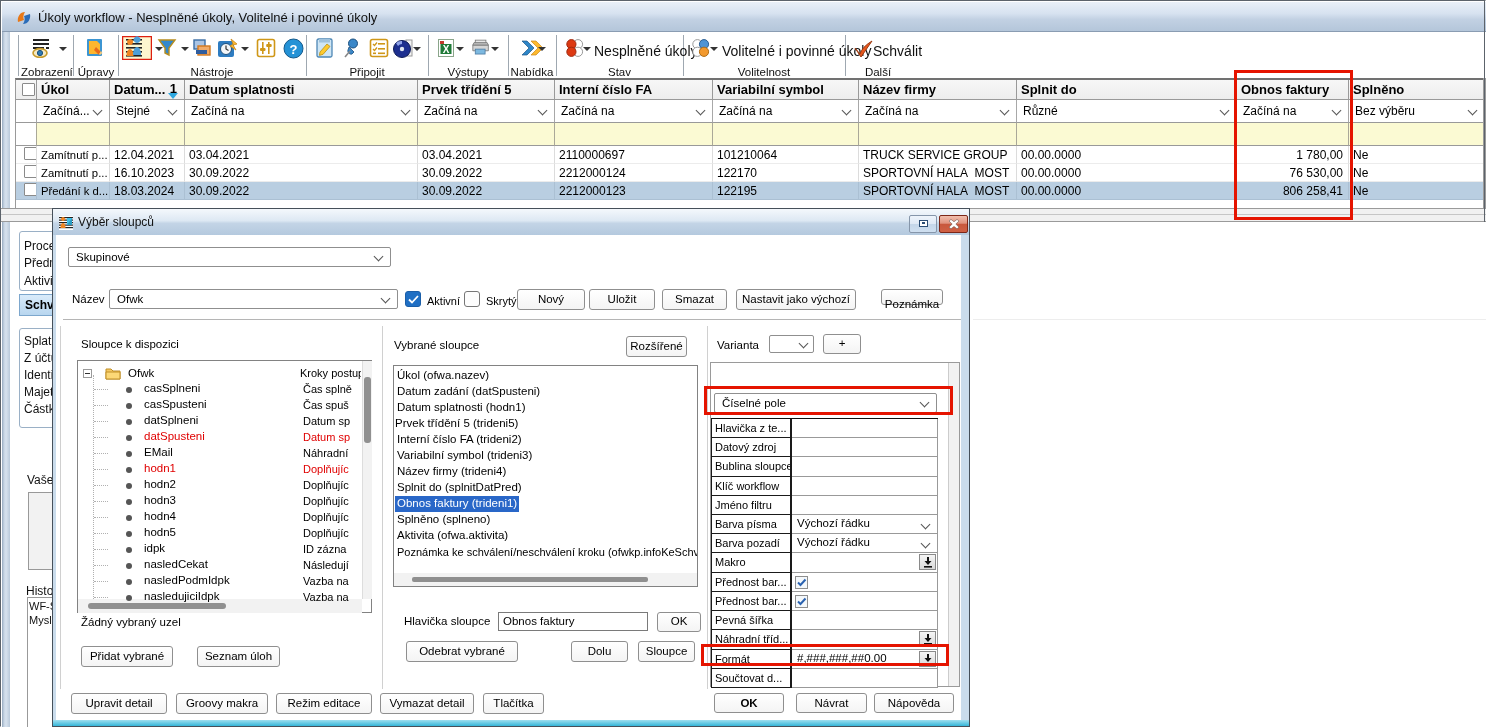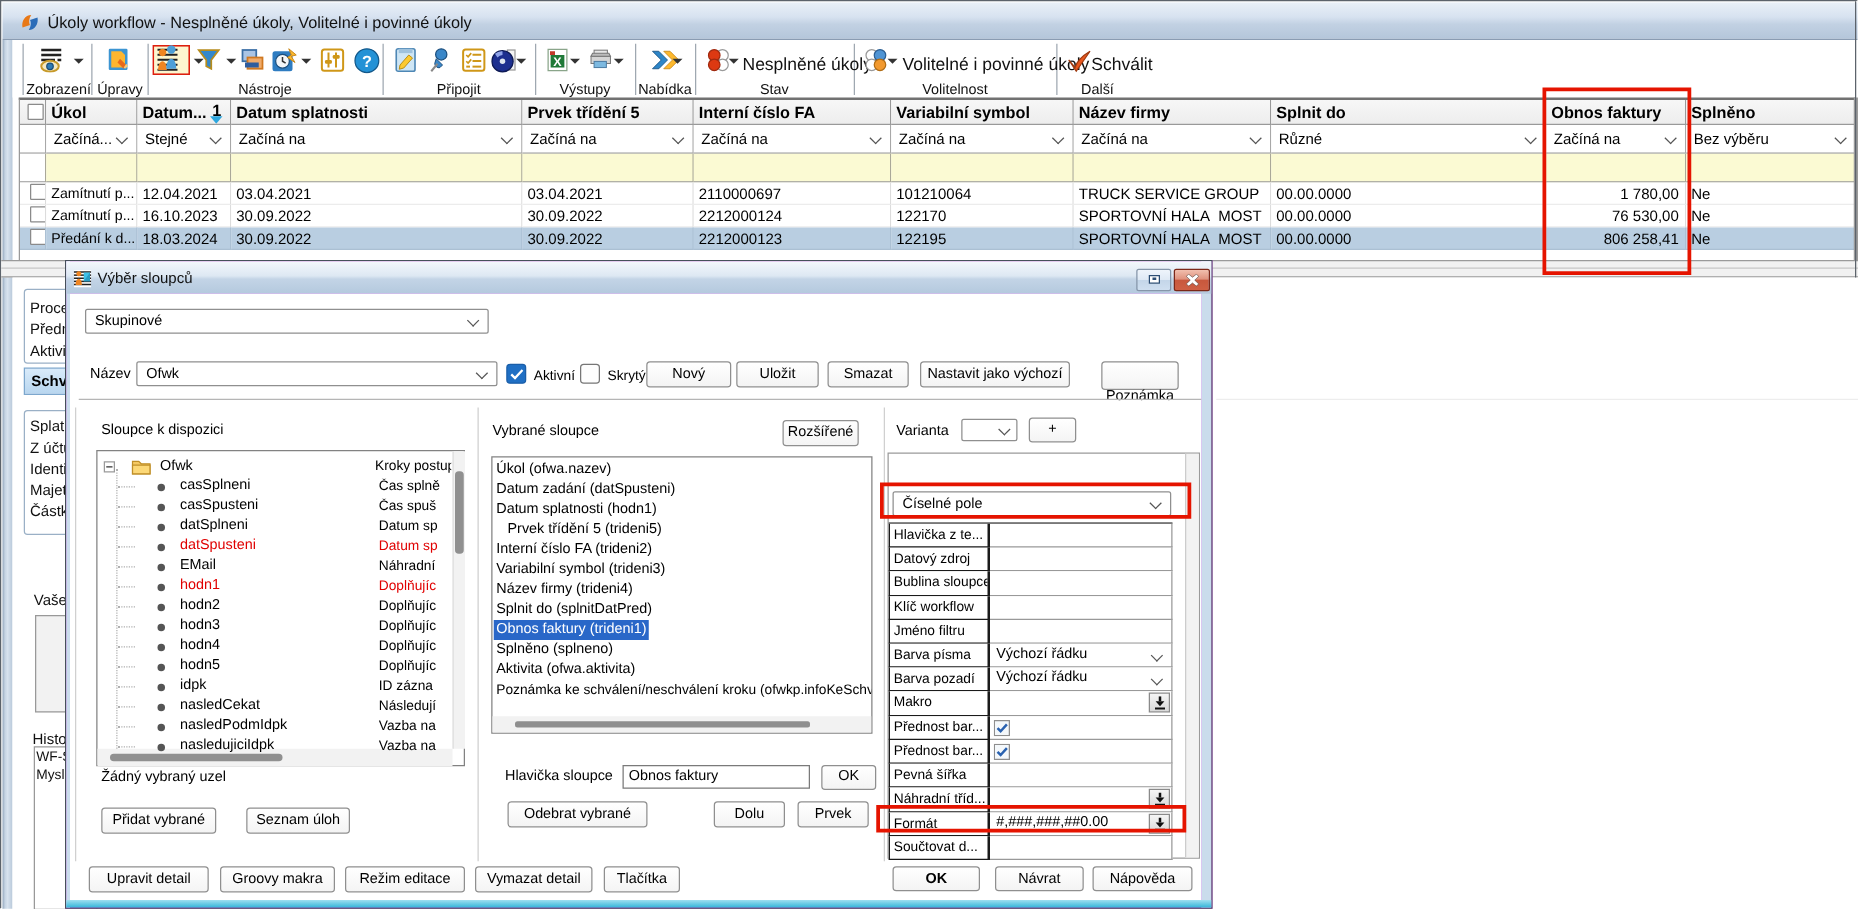--- a/index.html
+++ b/index.html
@@ -375,21 +375,21 @@
           <path d="M1 4.5 l3 3 L10 1" stroke="#fff" stroke-width="1.8" fill="none"></path>
         </svg>
     </div>
     <div class="lbl" style="left:371px;top:60px;font-size:11px">Aktivní</div>
     <div class="abs" style="left:408px;top:56px;width:16px;height:16px;background:#fdfdfd;border:1px solid #767676;border-radius:3px"></div>
     <div class="lbl" style="left:430px;top:60px;font-size:11px">Skrytý</div>
     <div class="btn" style="left:461px;top:54px;width:68px;height:21px;padding-top:3px">Nový</div>
     <div class="btn" style="left:533px;top:54px;width:66px;height:21px;padding-top:3px">Uložit</div>
     <div class="btn" style="left:606px;top:54px;width:65px;height:21px;padding-top:3px">Smazat</div>
     <div class="btn" style="left:680px;top:54px;width:120px;height:21px;padding-top:3px">Nastavit jako výchozí</div>
-    <div class="btn" style="left:825px;top:54px;width:62px;height:16px;padding-top:21px">Poznámka</div>
+    <div class="btn" style="left:825px;top:54px;width:62px;height:16px;padding-top:8px">Poznámka</div>
     <div class="hdiv" style="left:7px;top:84px;width:898px;background:#b5b5b5"></div>
     <div class="vdiv" style="left:4px;top:91px;height:363px"></div>
     <div class="vdiv" style="left:326px;top:91px;height:363px"></div>
     <div class="vdiv" style="left:651px;top:91px;height:363px"></div>
 
     <div class="lbl" style="left:25px;top:103px">Sloupce k dispozici</div>
     <div class="box" style="left:21px;top:125px;width:295px;height:253px">
       <div class="abs" style="left:284px;top:0;width:10px;height:238px;background:#f2f2f2;border-left:1px solid #ddd">
         <div class="abs" style="left:1px;top:16px;width:7px;height:66px;background:#909090;border-radius:3px"></div>
       </div>
@@ -498,42 +498,42 @@
     <div class="btn" style="left:25px;top:411px;width:92px;height:21px;padding-top:3px">Přidat vybrané</div>
     <div class="btn" style="left:141px;top:411px;width:83px;height:21px;padding-top:3px">Seznam úloh</div>
 
     <div class="lbl" style="left:338px;top:104px">Vybrané sloupce</div>
     <div class="btn" style="left:570px;top:101px;width:61px;height:21px;padding-top:3px">Rozšířené</div>
     <div class="box" style="left:337px;top:130px;width:305px;height:222px">
       <div id="mlist" class="abs" style="left:0;top:0;width:303px;height:207px;overflow:hidden">
           <div class="abs" style="left:3px;top:2px;height:16px;padding-top:1px;white-space:nowrap">Úkol (ofwa.nazev)</div>
           <div class="abs" style="left:3px;top:18px;height:16px;padding-top:1px;white-space:nowrap">Datum zadání (datSpusteni)</div>
           <div class="abs" style="left:3px;top:34px;height:16px;padding-top:1px;white-space:nowrap">Datum splatnosti (hodn1)</div>
-          <div class="abs" style="left:12px;top:50px;height:16px;padding-top:1px;white-space:nowrap">Prvek třídění 5 (trideni5)</div>
+          <div class="abs" style="left:1px;top:50px;height:16px;padding-top:1px;white-space:nowrap">Prvek třídění 5 (trideni5)</div>
           <div class="abs" style="left:3px;top:66px;height:16px;padding-top:1px;white-space:nowrap">Interní číslo FA (trideni2)</div>
           <div class="abs" style="left:3px;top:82px;height:16px;padding-top:1px;white-space:nowrap">Variabilní symbol (trideni3)</div>
           <div class="abs" style="left:3px;top:98px;height:16px;padding-top:1px;white-space:nowrap">Název firmy (trideni4)</div>
           <div class="abs" style="left:3px;top:114px;height:16px;padding-top:1px;white-space:nowrap">Splnit do (splnitDatPred)</div>
           <div class="abs" style="left:1px;top:130px;height:16px;background:#2967c8;color:#fff;padding:1px 2px 0 2px;white-space:nowrap">Obnos faktury (trideni1)</div>
           <div class="abs" style="left:3px;top:146px;height:16px;padding-top:1px;white-space:nowrap">Splněno (splneno)</div>
           <div class="abs" style="left:3px;top:162px;height:16px;padding-top:1px;white-space:nowrap">Aktivita (ofwa.aktivita)</div>
           <div class="abs" style="left:3px;top:178px;height:16px;padding-top:2px;white-space:nowrap;font-size:11px">Poznámka ke schválení/neschválení kroku (ofwkp.infoKeSchvale</div>
         </div>
       <div class="abs" style="left:0px;top:207px;width:303px;height:13px;background:#f2f2f2">
         <div class="abs" style="left:18px;top:4px;width:236px;height:5px;background:#8f8f8f;border-radius:2px"></div>
       </div>
     </div>
     <div class="lbl" style="left:348px;top:380px">Hlavička sloupce</div>
     <div class="abs" style="left:442px;top:377px;width:150px;height:19px;border:1px solid #7a7a7a;background:#fff">
         <span class="abs" style="left:4px;top:2px">Obnos faktury</span>
       </div>
     <div class="btn" style="left:601px;top:377px;width:44px;height:20px;padding-top:2px">OK</div>
     <div class="btn" style="left:350px;top:406px;width:112px;height:21px;padding-top:3px">Odebrat vybrané</div>
     <div class="btn" style="left:515px;top:406px;width:57px;height:21px;padding-top:3px">Dolu</div>
-    <div class="btn" style="left:582px;top:406px;width:57px;height:21px;padding-top:3px">Prvek</div>
+    <div class="btn" style="left:582px;top:406px;width:57px;height:21px;padding-top:3px">Sloupce</div>
 
     <div class="lbl" style="left:661px;top:104px">Varianta</div>
     <div class="combo" style="left:713px;top:100px;width:45px;height:18px">
         <span class="chev" style="top:4px;right:6px"></span>
       </div>
     <div class="btn" style="left:767px;top:99px;width:38px;height:20px;padding-top:2px">+</div>
     <div class="box" style="left:654px;top:127px;width:250px;height:325px;border-color:#9a9a9a">
       <div class="abs" style="left:237px;top:0;width:11px;height:323px;background:#f2f2f2;border-left:1px solid #ccc"></div>
       <div class="combo" style="left:3px;top:30px;width:223px;height:20px">
           <span class="ctext">Číselné pole</span>

